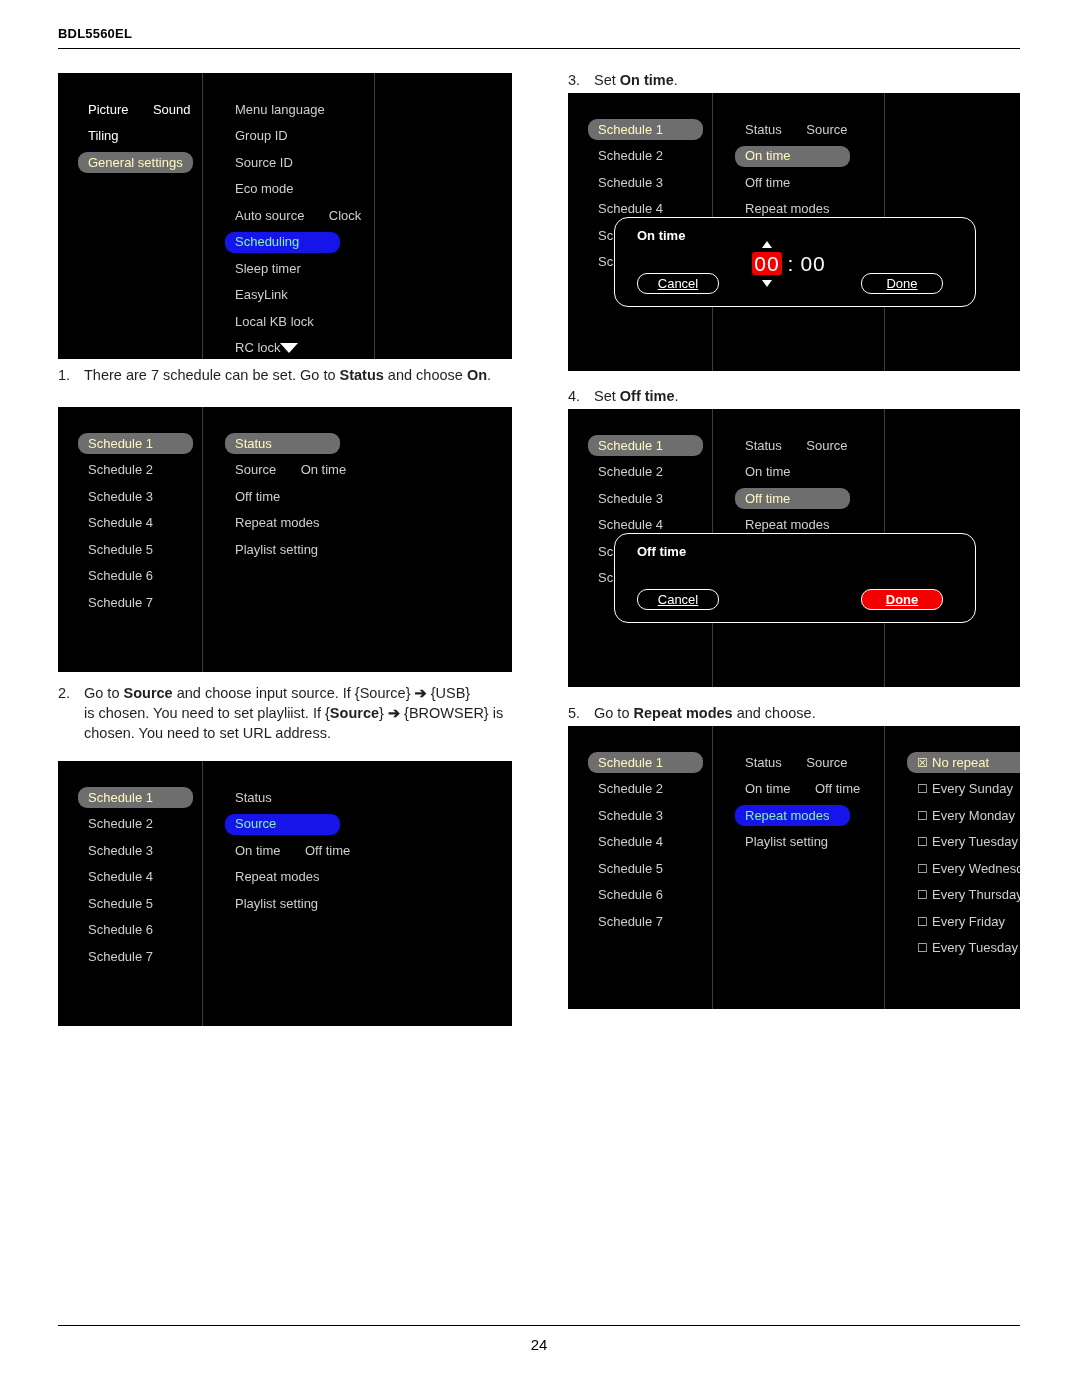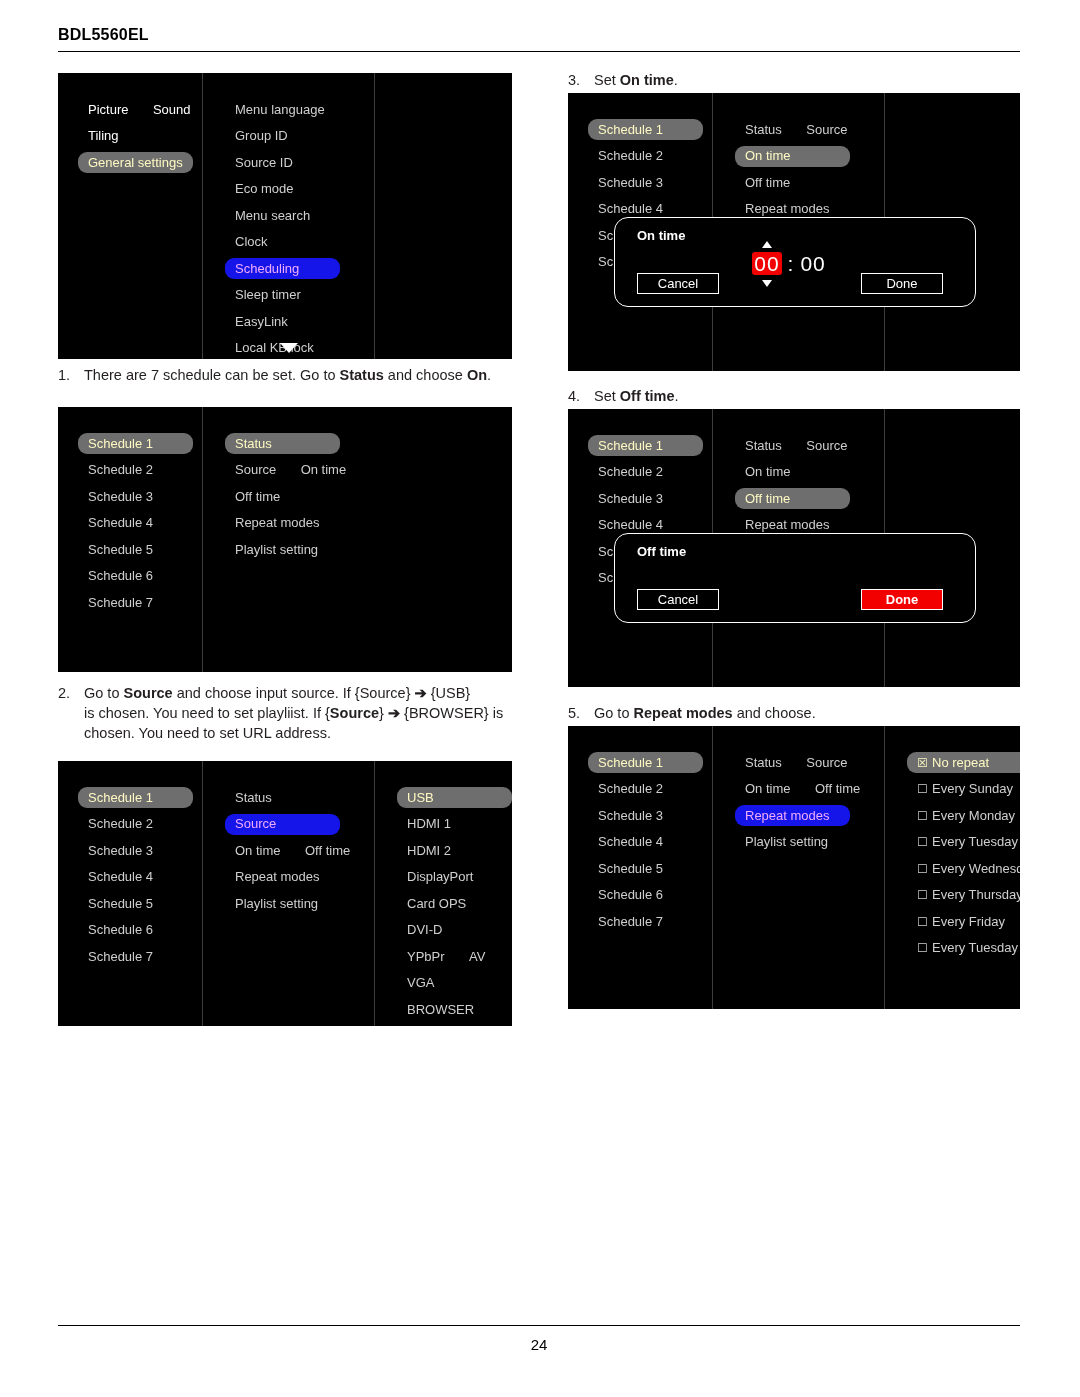--- a/index.html
+++ b/index.html
@@ -17,21 +17,21 @@
   }
 
   
   .page-header {
     position: absolute;
     left: 58px;
     top: 26px;
     width: 962px;
   }
   .page-header .model {
-    font-size: 16px;
+    font-size: 13px;
     font-weight: bold;
     letter-spacing: 0.2px;
     color: #000;
     padding-bottom: 7px;
   }
   .page-header .rule {
     border-bottom: 1.4px solid #000;
     width: 962px;
   }
   .page-footer {
@@ -102,21 +102,21 @@
   }
   .osd .item.plain { padding-left: 10px; }
   .osd .item.white { color: #ffffff; }
   .osd .item.sel-grey {
     background: #6e6e6e;
     color: #fef9c3;
     min-width: 95px;
   }
   .osd .item.sel-blue {
     background: #1515ea;
-    color: #f0abfc;
+    color: #86efac;
     min-width: 95px;
   }
   .osd .scroll-arrow {
     position: absolute;
     left: 50%;
     bottom: 6px;
     transform: translateX(-50%);
     width: 0; height: 0;
     border-left: 9px solid transparent;
     border-right: 9px solid transparent;
@@ -175,27 +175,28 @@
     border-left: 5px solid transparent;
     border-right: 5px solid transparent;
   }
   .timedlg .caret-up   { top: -11px; border-bottom: 7px solid #ffffff; }
   .timedlg .caret-down { bottom: -11px; border-top: 7px solid #ffffff; }
 
   .timedlg .dlg-btn {
     position: absolute;
     bottom: 12px;
     border: 1.3px solid #ffffff;
-    border-radius: 0;
+    border-radius: 10px;
     padding: 2px 14px;
     font-size: 13px;
     color: #ffffff;
     background: #000000;
     min-width: 52px;
     text-align: center;
+    text-decoration: underline;
   }
   .timedlg .dlg-btn.cancel { left: 22px; }
   .timedlg .dlg-btn.done   { right: 32px; }
   .timedlg .dlg-btn.done.active {
     background: #f20000;
     font-weight: bold;
   }
 </style>
 </head>
 <body>
@@ -213,21 +214,21 @@
         <div class="item white plain">Picture</div>
         <div class="item white plain">Sound</div>
         <div class="item white plain">Tiling</div>
         <div class="item sel-grey" style="min-width:0">General settings</div>
       </div>
       <div class="ocol c2" style="width:172px">
         <div class="item plain">Menu language</div>
         <div class="item plain">Group ID</div>
         <div class="item plain">Source ID</div>
         <div class="item plain">Eco mode</div>
-        <div class="item plain">Menu search</div>
+        <div class="item plain">Auto source</div>
         <div class="item plain">Clock</div>
         <div class="item sel-blue">Scheduling</div>
         <div class="item plain">Sleep timer</div>
         <div class="item plain">EasyLink</div>
         <div class="item plain">Local KB lock</div>
         <div class="item plain">RC lock</div>
         <div class="scroll-arrow"></div>
       </div>
       <div class="ocol c3"></div>
     </div>
@@ -279,32 +280,20 @@
         <div class="item plain">Schedule 6</div>
         <div class="item plain">Schedule 7</div>
       </div>
       <div class="ocol c2">
         <div class="item plain">Status</div>
         <div class="item sel-blue">Source</div>
         <div class="item plain">On time</div>
         <div class="item plain">Off time</div>
         <div class="item plain">Repeat modes</div>
         <div class="item plain">Playlist setting</div>
-      </div>
-      <div class="ocol c3">
-        <div class="item sel-grey">USB</div>
-        <div class="item plain">HDMI 1</div>
-        <div class="item plain">HDMI 2</div>
-        <div class="item plain">DisplayPort</div>
-        <div class="item plain">Card OPS</div>
-        <div class="item plain">DVI-D</div>
-        <div class="item plain">YPbPr</div>
-        <div class="item plain">AV</div>
-        <div class="item plain">VGA</div>
-        <div class="item plain">BROWSER</div>
       </div>
     </div>
   </div>
 
 </div>
 
 <div class="col-right">
 
   <div class="step" style="position:absolute; left:0; top:70px; width:452px;">
     <div class="num">3.</div>

